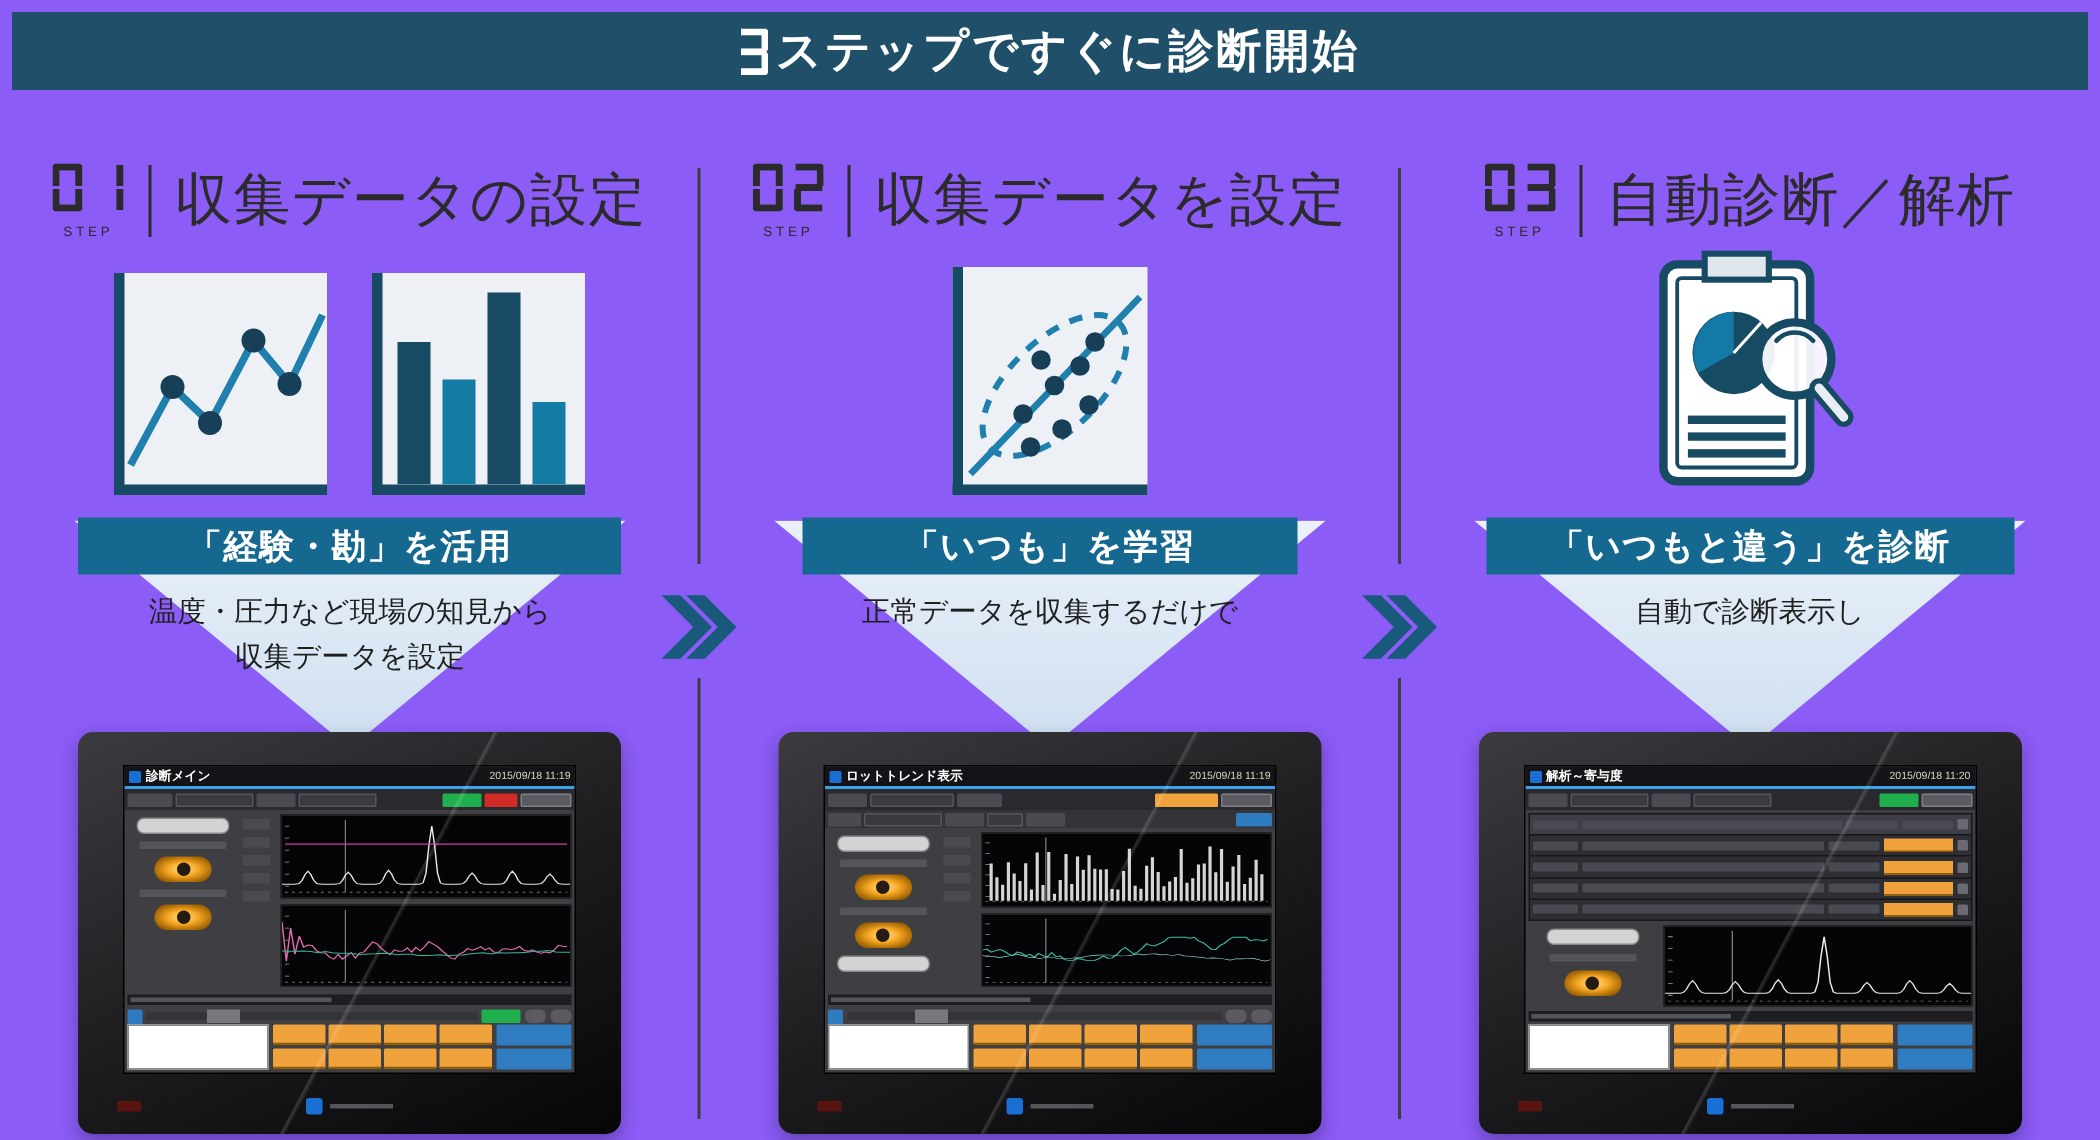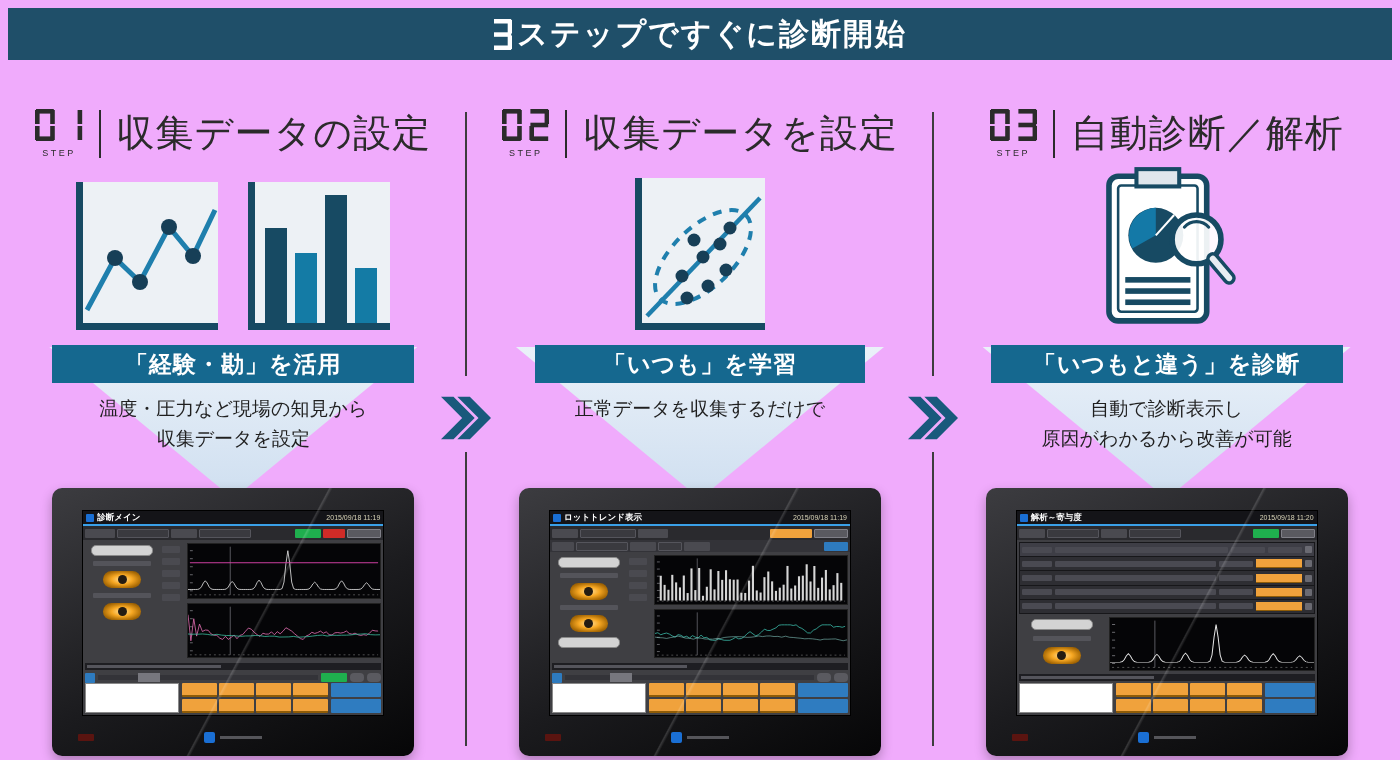--- a/index.html
+++ b/index.html
@@ -3,21 +3,21 @@
 <meta charset="utf-8">
 <style>
   :root{
     --header-bg:#1f4f69; --banner-bg:#15688f; --navy:#174a63; --blue:#1f7fad;
     --arrow-fill:#dfe9f5; --chevron:#19597c; --text-dark:#2b2b2b;
     --btn-orange:#f0a23c; --btn-blue:#2f7cc0; --btn-green:#1faf4e; --btn-red:#d02b27;
     --toggle-orange:#f7a823;
   }
   *{margin:0;padding:0;box-sizing:border-box}
   body{width:1400px;height:760px;background:#fff;font-family:"Liberation Sans",sans-serif;overflow:hidden}
-  .canvas{position:relative;width:1400px;height:760px;background:#f0abfc}
+  .canvas{position:relative;width:1400px;height:760px;background:#8b5cf6}
 
   
   .header-bar{position:absolute;top:8px;left:8px;right:8px;height:52px;background:var(--header-bg);
     display:flex;align-items:center;justify-content:center;gap:5px}
   .header-bar .seg{display:inline-flex;align-items:center}
   .header-title{color:#fff;font-size:30px;font-weight:bold;letter-spacing:2px}
 
   
   .cols{position:absolute;top:100px;left:0;width:1400px;height:660px;display:flex}
   .col{width:466.66px;position:relative}
@@ -533,21 +533,20 @@
           </svg>
         </div>
       </div>
 
       <div class="funnel"></div>
       <div class="banner bw3">
         <span>「いつもと違う」を診断</span>
       </div>
       <div class="desc">
         <span>自動で診断表示し</span><br>
-        <span>原因がわかるから改善が可能</span>
       </div>
 
       <div class="device">
         <div class="dev-screen">
           <div class="d-titlebar">
             <span class="d-logo"></span>
             <span class="d-title">解析～寄与度</span>
             <span class="d-time">2015/09/18 11:20</span>
           </div>
           <div class="d-blueline"></div>

